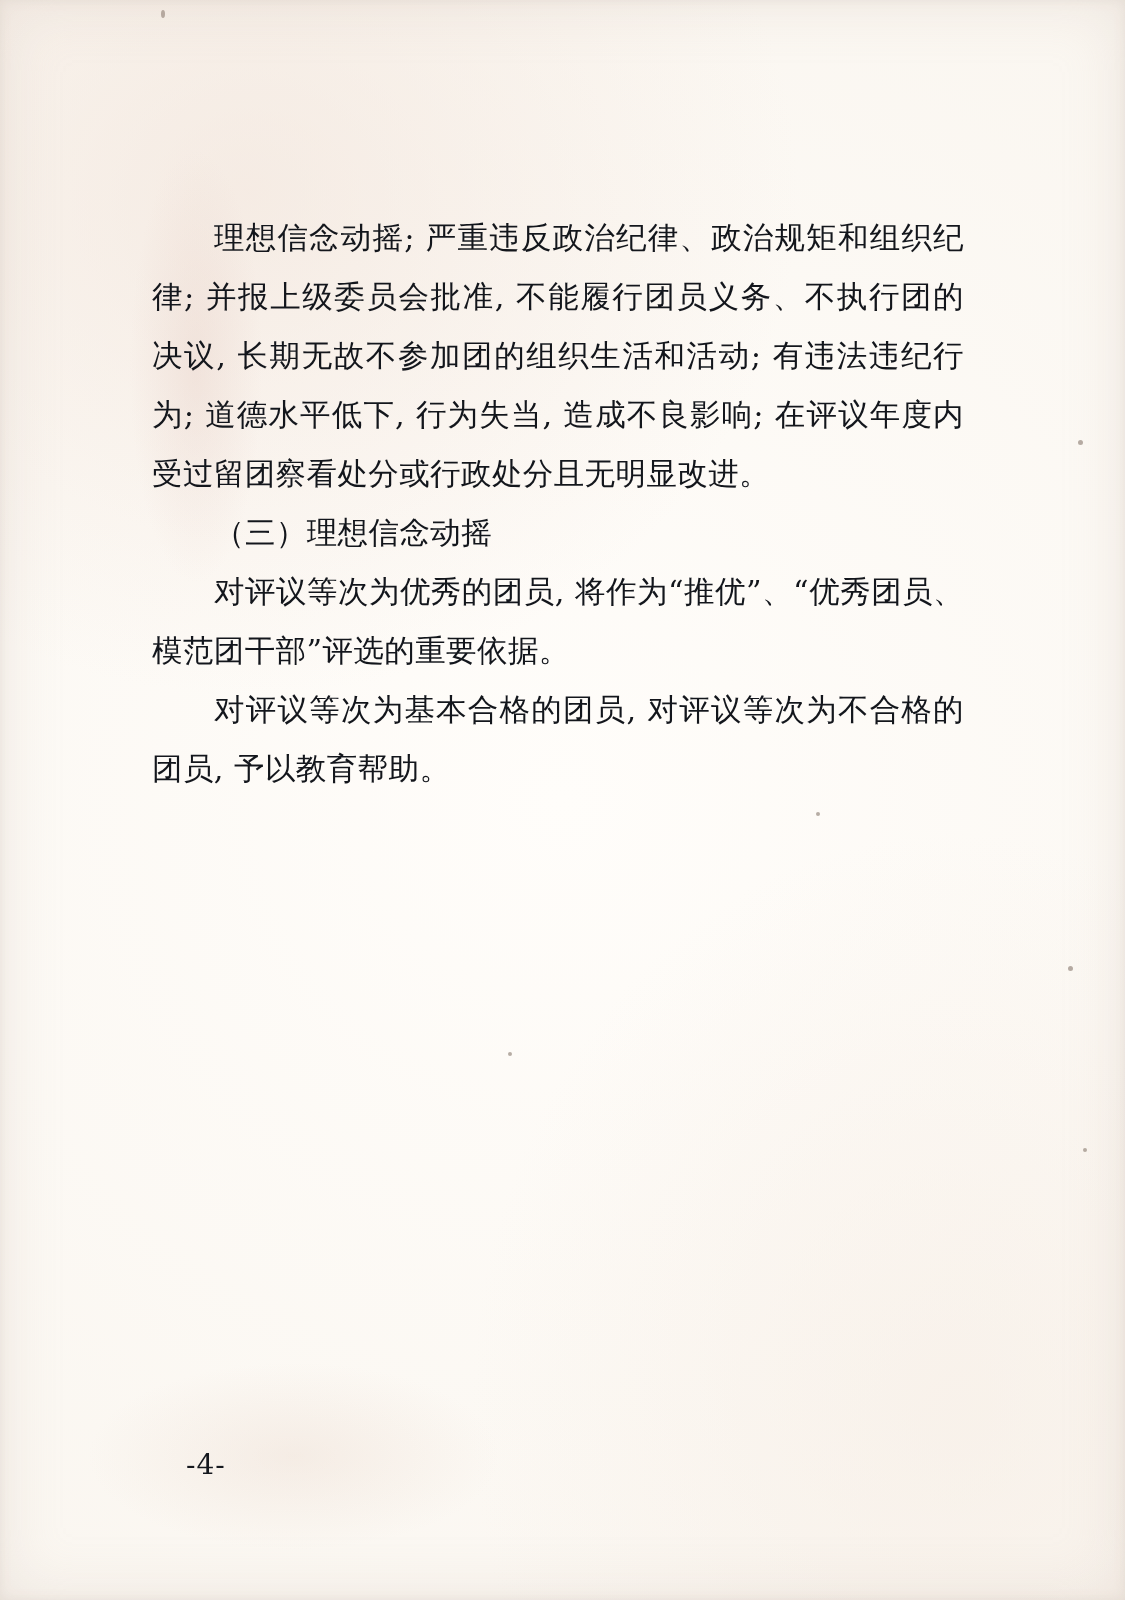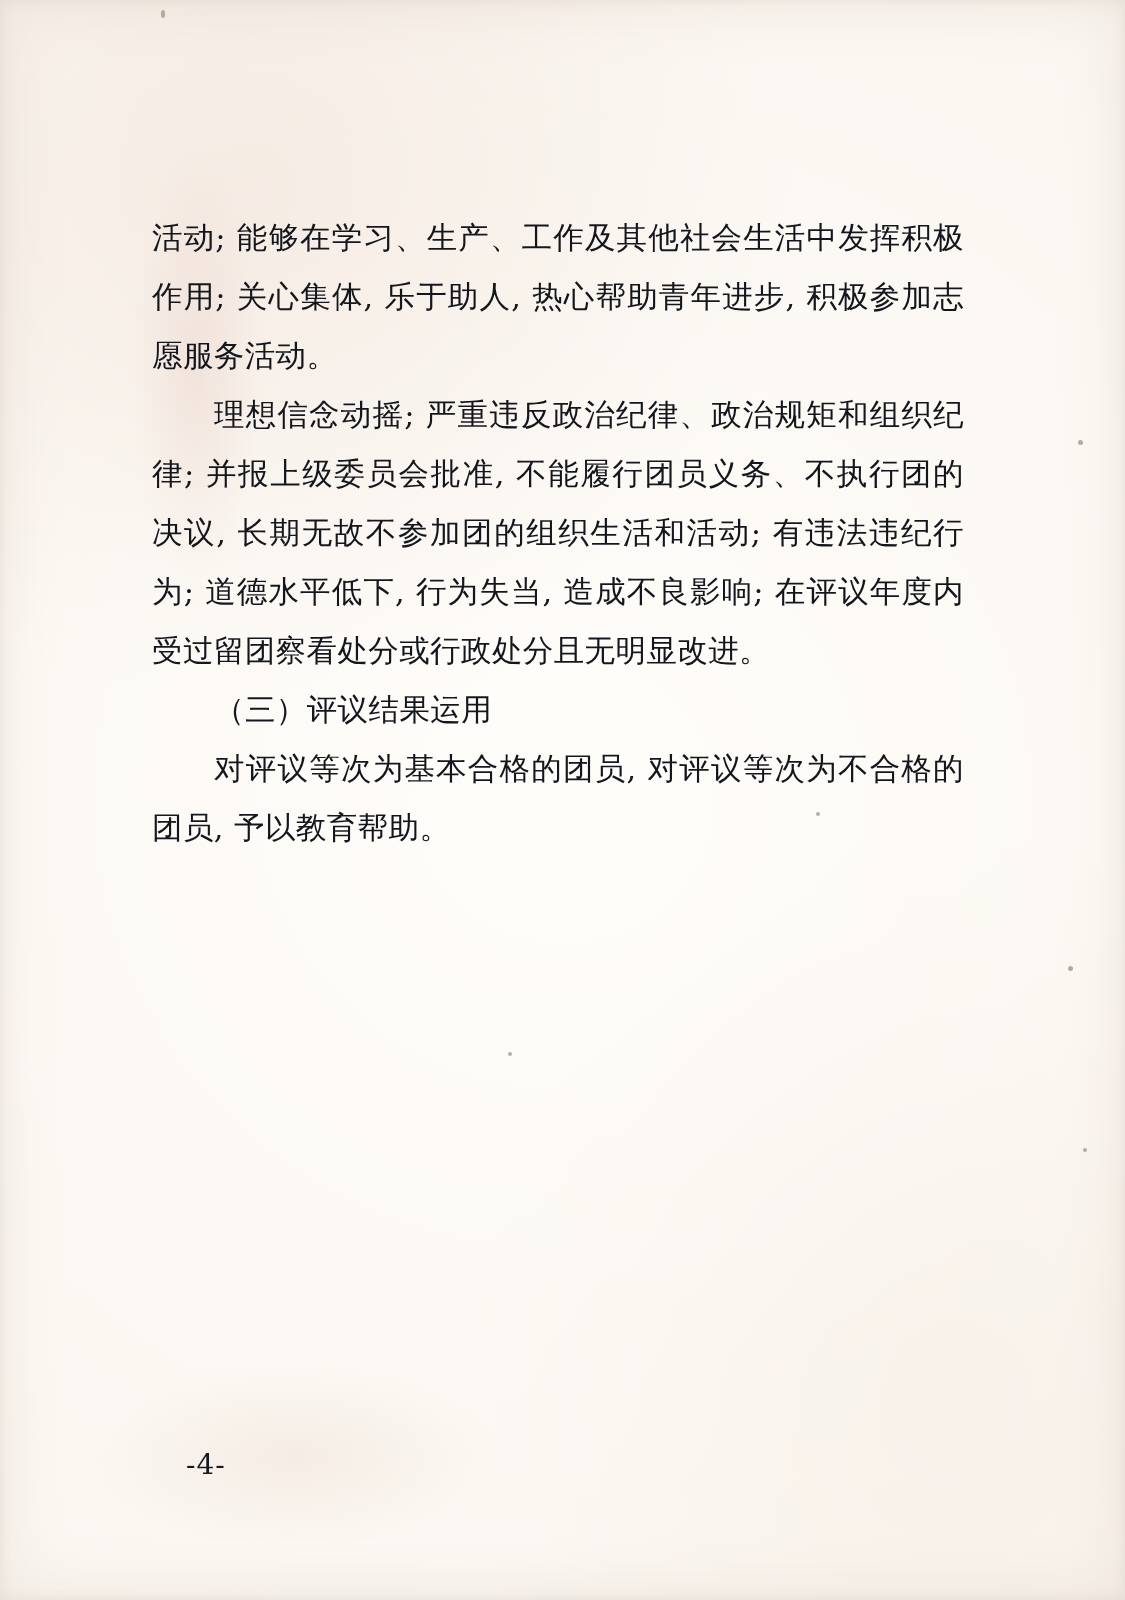--- a/index.html
+++ b/index.html
@@ -101,22 +101,22 @@
 <div class="page">
 
   <div class="speck" style="left:161px; top:10px; width:4px; height:8px;"></div>
   <div class="speck" style="left:1078px; top:440px; width:5px; height:5px;"></div>
   <div class="speck" style="left:1068px; top:966px; width:5px; height:5px;"></div>
   <div class="speck" style="left:816px; top:812px; width:4px; height:4px;"></div>
   <div class="speck" style="left:508px; top:1052px; width:4px; height:4px;"></div>
   <div class="speck" style="left:1083px; top:1148px; width:4px; height:4px;"></div>
 
   <div class="content">
-    <p>活动; 能够在学习、生产、工作及其他社会生活中发挥积极作用; 关心集体, 乐于助人, 热心帮助青年进步, 积极参加志愿服务活动。</p>
     <p class="indent">理想信念动摇; 严重违反政治纪律、政治规矩和组织纪律; 并报上级委员会批准, 不能履行团员义务、不执行团的决议, 长期无故不参加团的组织生活和活动; 有违法违纪行为; 道德水平低下, 行为失当, 造成不良影响; 在评议年度内受过留团察看处分或行政处分且无明显改进。</p>
-    <p class="indent">（三）评议结果运用</p>
+    <p class="indent">（三）理想信念动摇</p>
+    <p class="indent">对评议等次为优秀的团员, 将作为“推优”、“优秀团员、模范团干部”评选的重要依据。</p>
     <p class="indent">对评议等次为基本合格的团员, 对评议等次为不合格的团员, 予以教育帮助。</p>
   </div>
 
   <div class="page-number">-4-</div>
 </div>
 
 <div class="edge-shade"></div>
 
 </body></html>

